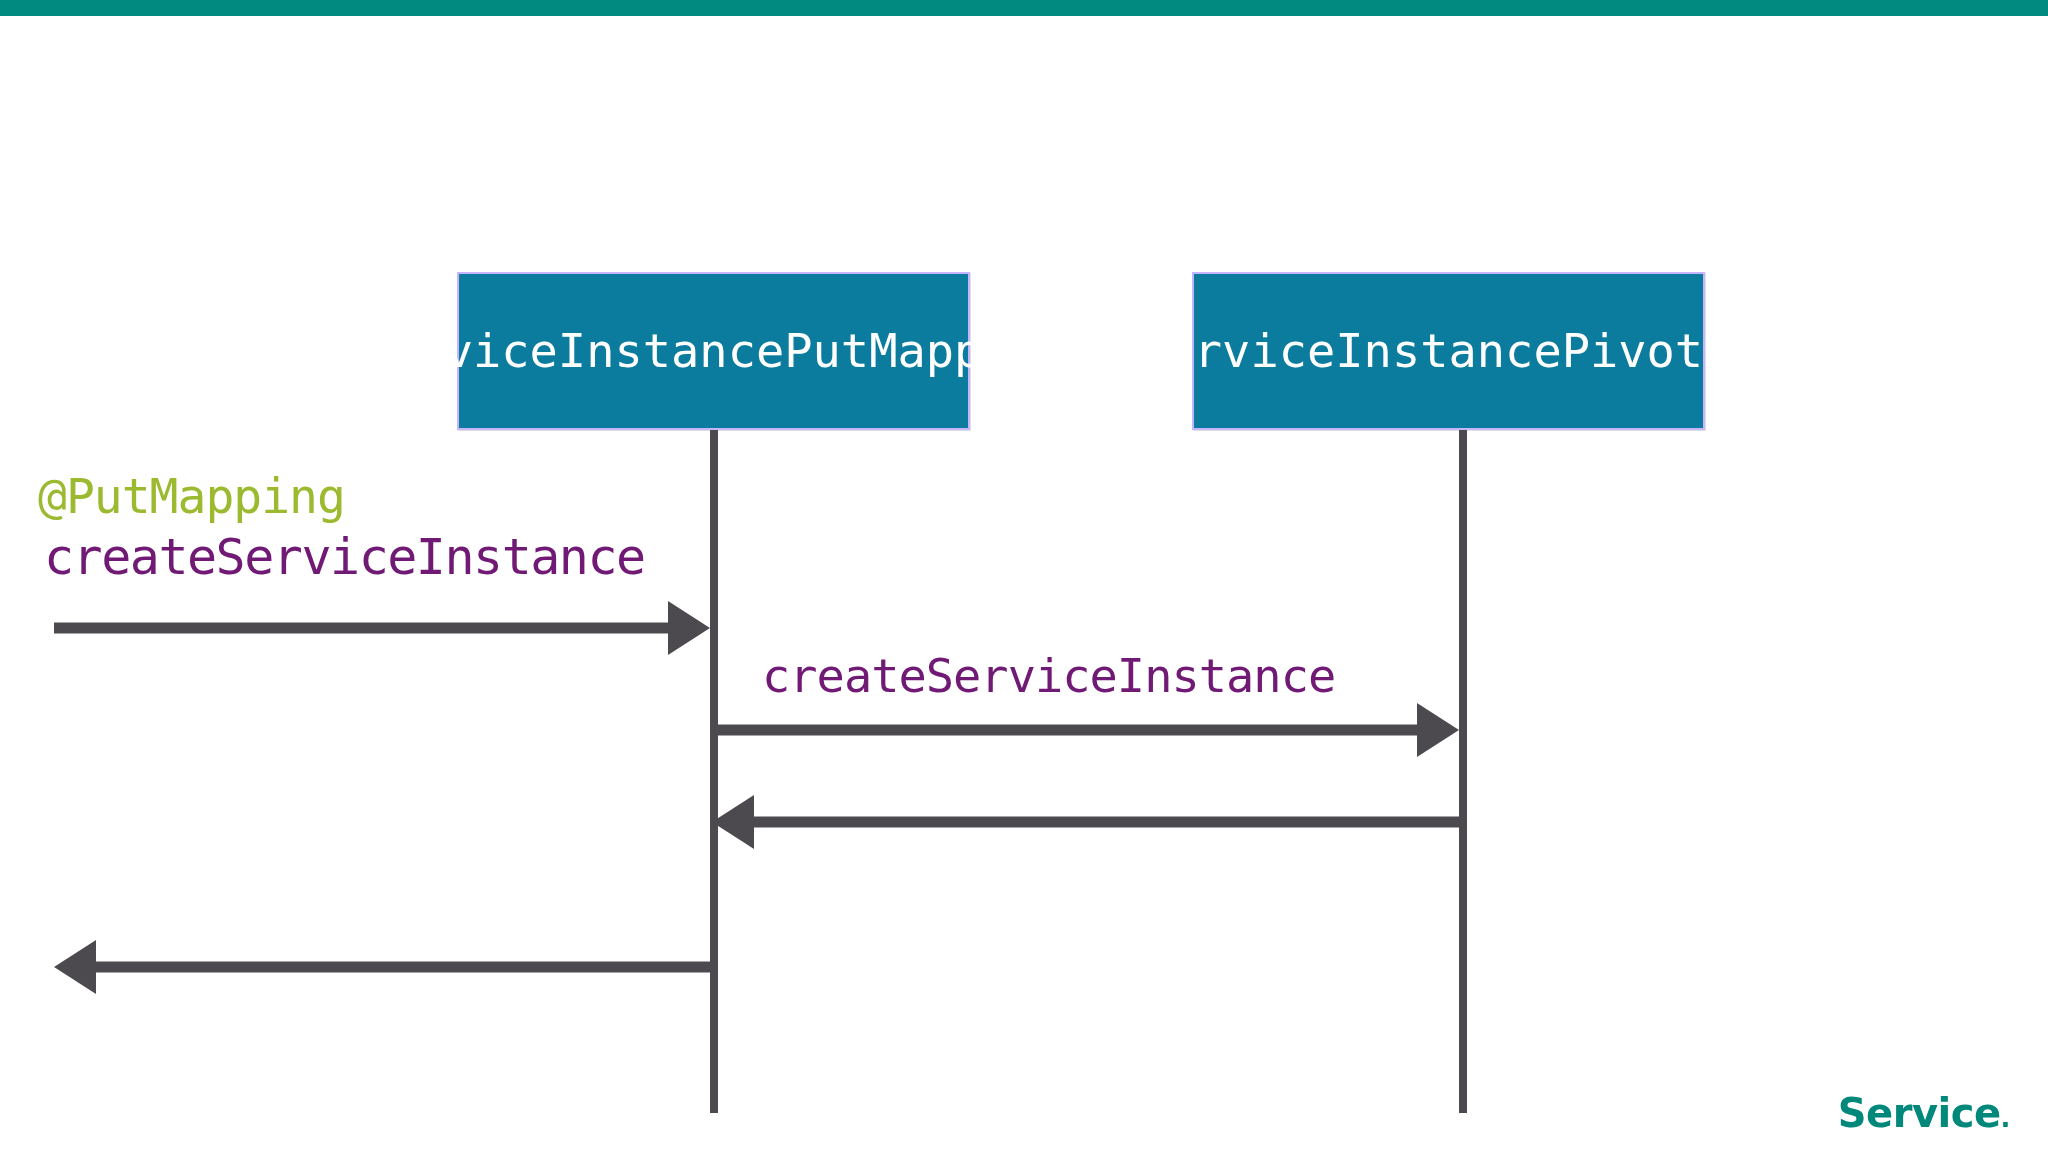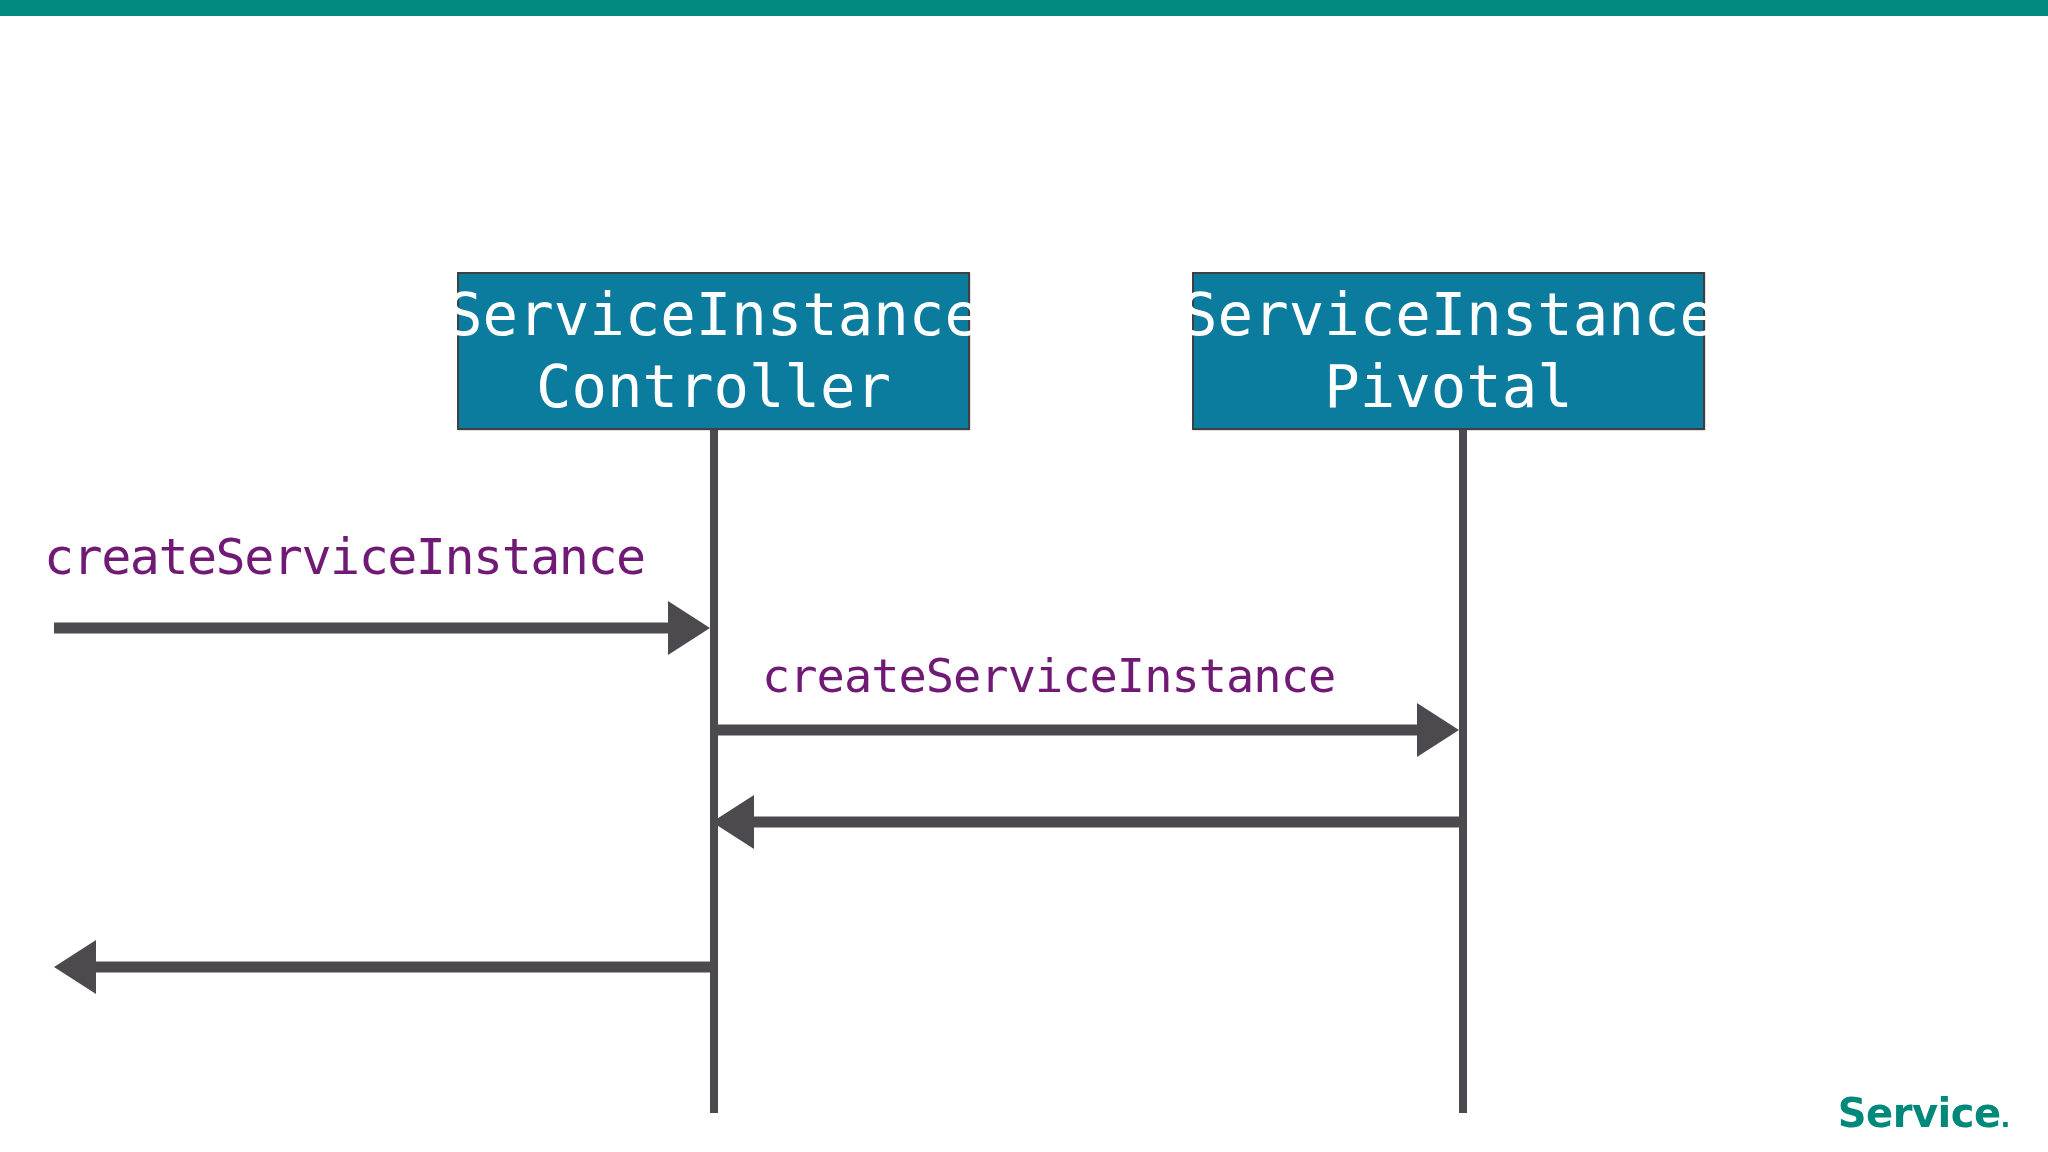--- a/index.html
+++ b/index.html
@@ -32,29 +32,29 @@
     left: 0;
     top: 0;
     width: 2048px;
     height: 1152px;
   }
 
   
   .participant-box {
     position: absolute;
     background: #0b7c9e;
-    border: 2px solid #404040;
+    border: 2px solid #c4b5fd;
     color: #ffffff;
     display: flex;
-    flex-direction: column;
+    flex-direction: row;
     align-items: center;
     justify-content: center;
     text-align: center;
     font-family: "DejaVu Sans Mono", monospace;
-    font-size: 59px;
+    font-size: 47px;
     line-height: 1.22;
     letter-spacing: 0px;
     box-shadow: 1px 1px 0 rgba(0,0,0,0.12);
   }
   .participant-box .line { display: block; white-space: pre; }
 
   #participant-box-controller {
     left: 457px;
     top: 272px;
     width: 513px;
@@ -140,21 +140,21 @@
 </style>
 </head>
 <body>
 
 <div id="slide-canvas">
 
   <div id="top-accent-bar"></div>
 
   <div class="participant-box" id="participant-box-controller">
     <span class="line">ServiceInstance</span>
-    <span class="line">Controller</span>
+    <span class="line">PutMapping</span>
   </div>
 
   <div class="participant-box" id="participant-box-service">
     <span class="line">ServiceInstance</span>
     <span class="line">Pivotal</span>
   </div>
 
   <div class="lifeline" id="lifeline-controller"></div>
   <div class="lifeline" id="lifeline-service"></div>
 
@@ -174,20 +174,21 @@
       <line x1="1463" y1="822" x2="735" y2="822" stroke="#4c4a4f" stroke-width="11"></line>
       <polygon points="712,822 754,795 754,849" fill="#4c4a4f"></polygon>
     </g>
 
     <g>
       <line x1="716" y1="967" x2="78" y2="967" stroke="#4c4a4f" stroke-width="11"></line>
       <polygon points="54,967 96,940 96,994" fill="#4c4a4f"></polygon>
     </g>
   </svg>
 
+  <div class="msg-label" id="label-annotation-putmapping">@PutMapping</div>
 
   <div class="msg-label" id="label-message-inbound">createServiceInstance</div>
 
   <div class="msg-label" id="label-message-controller-to-service">createServiceInstance</div>
 
   <div id="pivotal-logo"><span>Service</span><span class="logo-dot">.</span></div>
 
 </div>
 
 </body></html>

